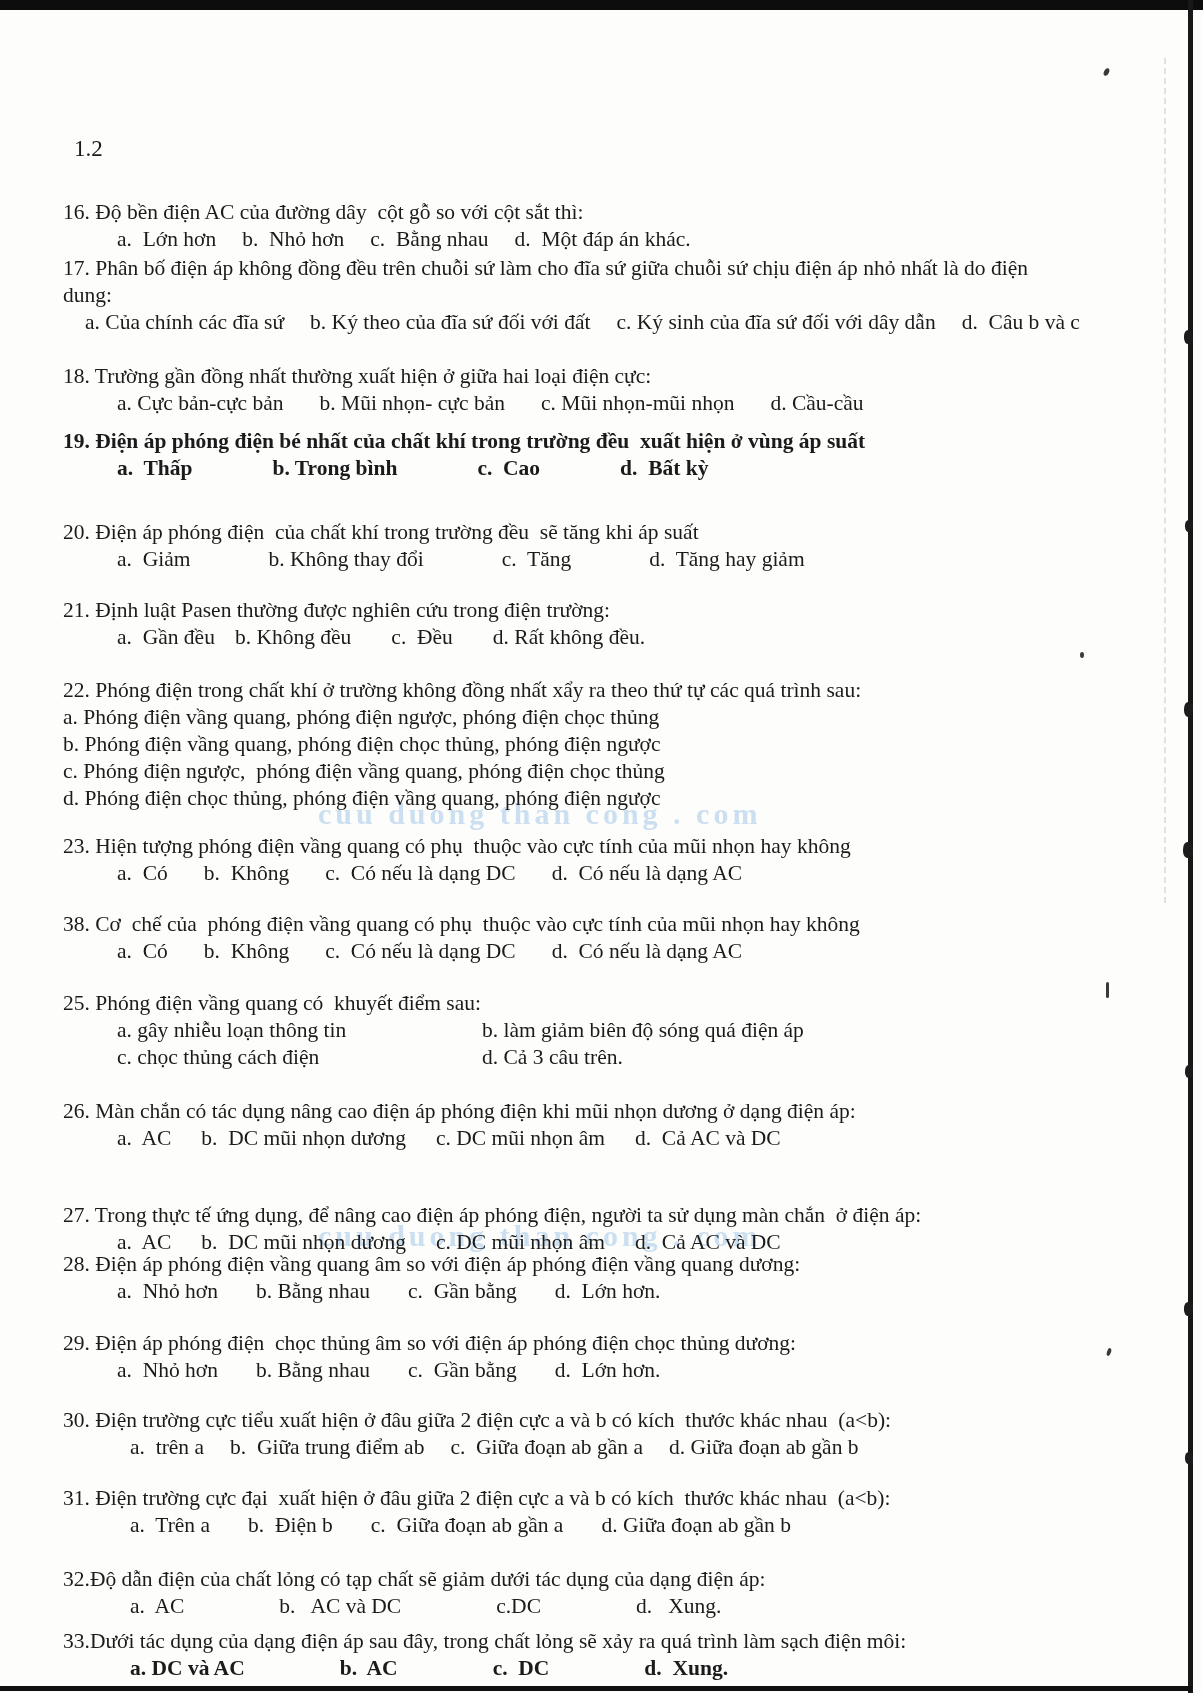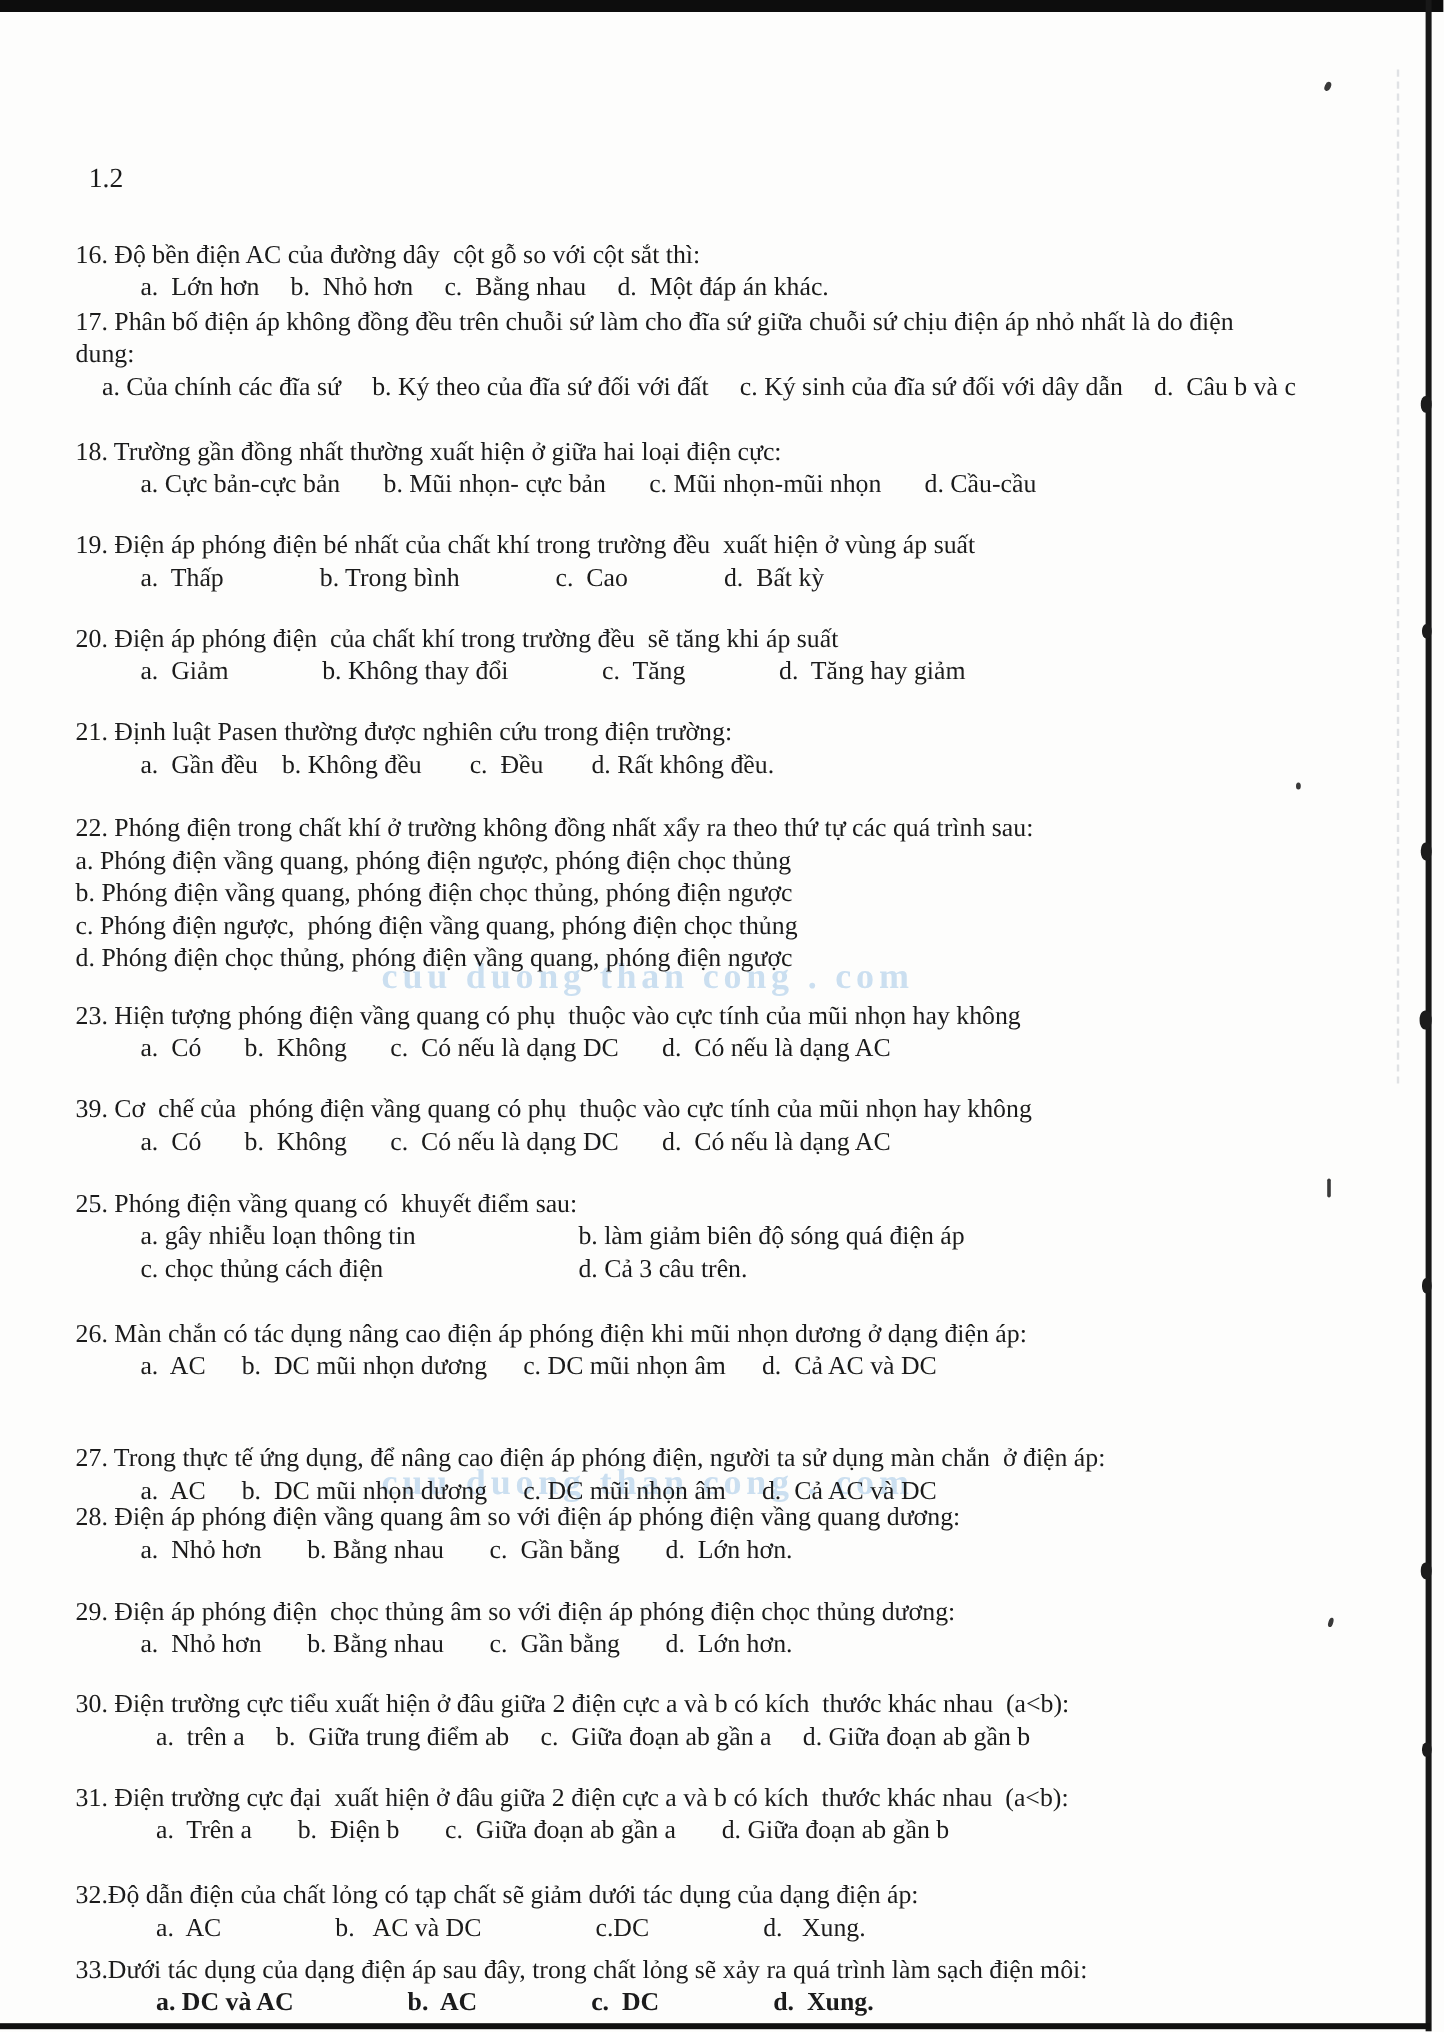--- a/index.html
+++ b/index.html
@@ -69,21 +69,21 @@
       </section>
       <section class="question" style="top: 255px;">
         <div class="q-text">17. Phân bố điện áp không đồng đều trên chuỗi sứ làm cho đĩa sứ giữa chuỗi sứ chịu điện áp nhỏ nhất là do điện
 dung:</div>
         <div class="options " style="padding-left: 22px;"><span class="opt" style="margin-right: 26px;">a. Của chính các đĩa sứ</span><span class="opt" style="margin-right: 26px;">b. Ký theo của đĩa sứ đối với đất</span><span class="opt" style="margin-right: 26px;">c. Ký sinh của đĩa sứ đối với dây dẫn</span><span class="opt">d.  Câu b và c</span></div>
       </section>
       <section class="question" style="top: 363px;">
         <div class="q-text">18. Trường gần đồng nhất thường xuất hiện ở giữa hai loại điện cực:</div>
         <div class="options " style="padding-left: 54px;"><span class="opt" style="margin-right: 36px;">a. Cực bản-cực bản</span><span class="opt" style="margin-right: 36px;">b. Mũi nhọn- cực bản</span><span class="opt" style="margin-right: 36px;">c. Mũi nhọn-mũi nhọn</span><span class="opt">d. Cầu-cầu</span></div>
       </section>
-      <section class="question" style="top: 441px;">
+      <section class="question" style="top: 428px; font-weight: bold;">
         <div class="q-text">19. Điện áp phóng điện bé nhất của chất khí trong trường đều  xuất hiện ở vùng áp suất</div>
         <div class="options " style="padding-left: 54px;"><span class="opt" style="margin-right: 80px;">a.  Thấp</span><span class="opt" style="margin-right: 80px;">b. Trong bình</span><span class="opt" style="margin-right: 80px;">c.  Cao</span><span class="opt">d.  Bất kỳ</span></div>
       </section>
       <section class="question" style="top: 519px;">
         <div class="q-text">20. Điện áp phóng điện  của chất khí trong trường đều  sẽ tăng khi áp suất</div>
         <div class="options " style="padding-left: 54px;"><span class="opt" style="margin-right: 78px;">a.  Giảm</span><span class="opt" style="margin-right: 78px;">b. Không thay đổi</span><span class="opt" style="margin-right: 78px;">c.  Tăng</span><span class="opt">d.  Tăng hay giảm</span></div>
       </section>
       <section class="question" style="top: 597px;">
         <div class="q-text">21. Định luật Pasen thường được nghiên cứu trong điện trường:</div>
         <div class="options " style="padding-left: 54px;"><span class="opt" style="margin-right: 20px;">a.  Gần đều</span><span class="opt" style="margin-right: 40px;">b. Không đều</span><span class="opt" style="margin-right: 40px;">c.  Đều</span><span class="opt">d. Rất không đều.</span></div>
@@ -95,21 +95,21 @@
           <span class="opt">b. Phóng điện vầng quang, phóng điện chọc thủng, phóng điện ngược</span>
           <span class="opt">c. Phóng điện ngược,  phóng điện vầng quang, phóng điện chọc thủng</span>
           <span class="opt">d. Phóng điện chọc thủng, phóng điện vầng quang, phóng điện ngược</span>
         </div>
       </section>
       <section class="question" style="top: 833px;">
         <div class="q-text">23. Hiện tượng phóng điện vầng quang có phụ  thuộc vào cực tính của mũi nhọn hay không</div>
         <div class="options " style="padding-left: 54px;"><span class="opt" style="margin-right: 36px;">a.  Có</span><span class="opt" style="margin-right: 36px;">b.  Không</span><span class="opt" style="margin-right: 36px;">c.  Có nếu là dạng DC</span><span class="opt">d.  Có nếu là dạng AC</span></div>
       </section>
       <section class="question" style="top: 911px;">
-        <div class="q-text">39. Cơ  chế của  phóng điện vầng quang có phụ  thuộc vào cực tính của mũi nhọn hay không</div>
+        <div class="q-text">38. Cơ  chế của  phóng điện vầng quang có phụ  thuộc vào cực tính của mũi nhọn hay không</div>
         <div class="options " style="padding-left: 54px;"><span class="opt" style="margin-right: 36px;">a.  Có</span><span class="opt" style="margin-right: 36px;">b.  Không</span><span class="opt" style="margin-right: 36px;">c.  Có nếu là dạng DC</span><span class="opt">d.  Có nếu là dạng AC</span></div>
       </section>
       <section class="question" style="top: 990px;">
         <div class="q-text">25. Phóng điện vầng quang có  khuyết điểm sau:</div>
         <div class="options grid2" style="padding-left: 54px;">
           <span class="opt">a. gây nhiễu loạn thông tin</span>
           <span class="opt">b. làm giảm biên độ sóng quá điện áp</span>
           <span class="opt">c. chọc thủng cách điện</span>
           <span class="opt">d. Cả 3 câu trên.</span>
         </div>

